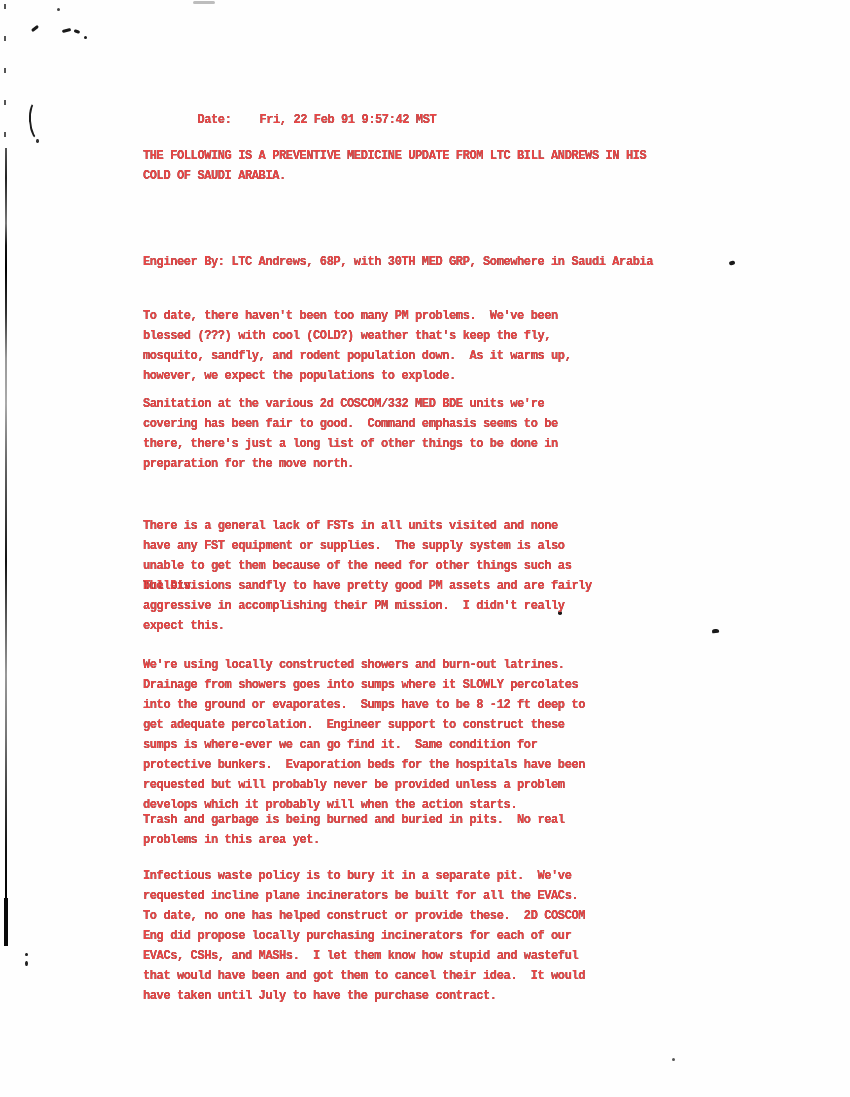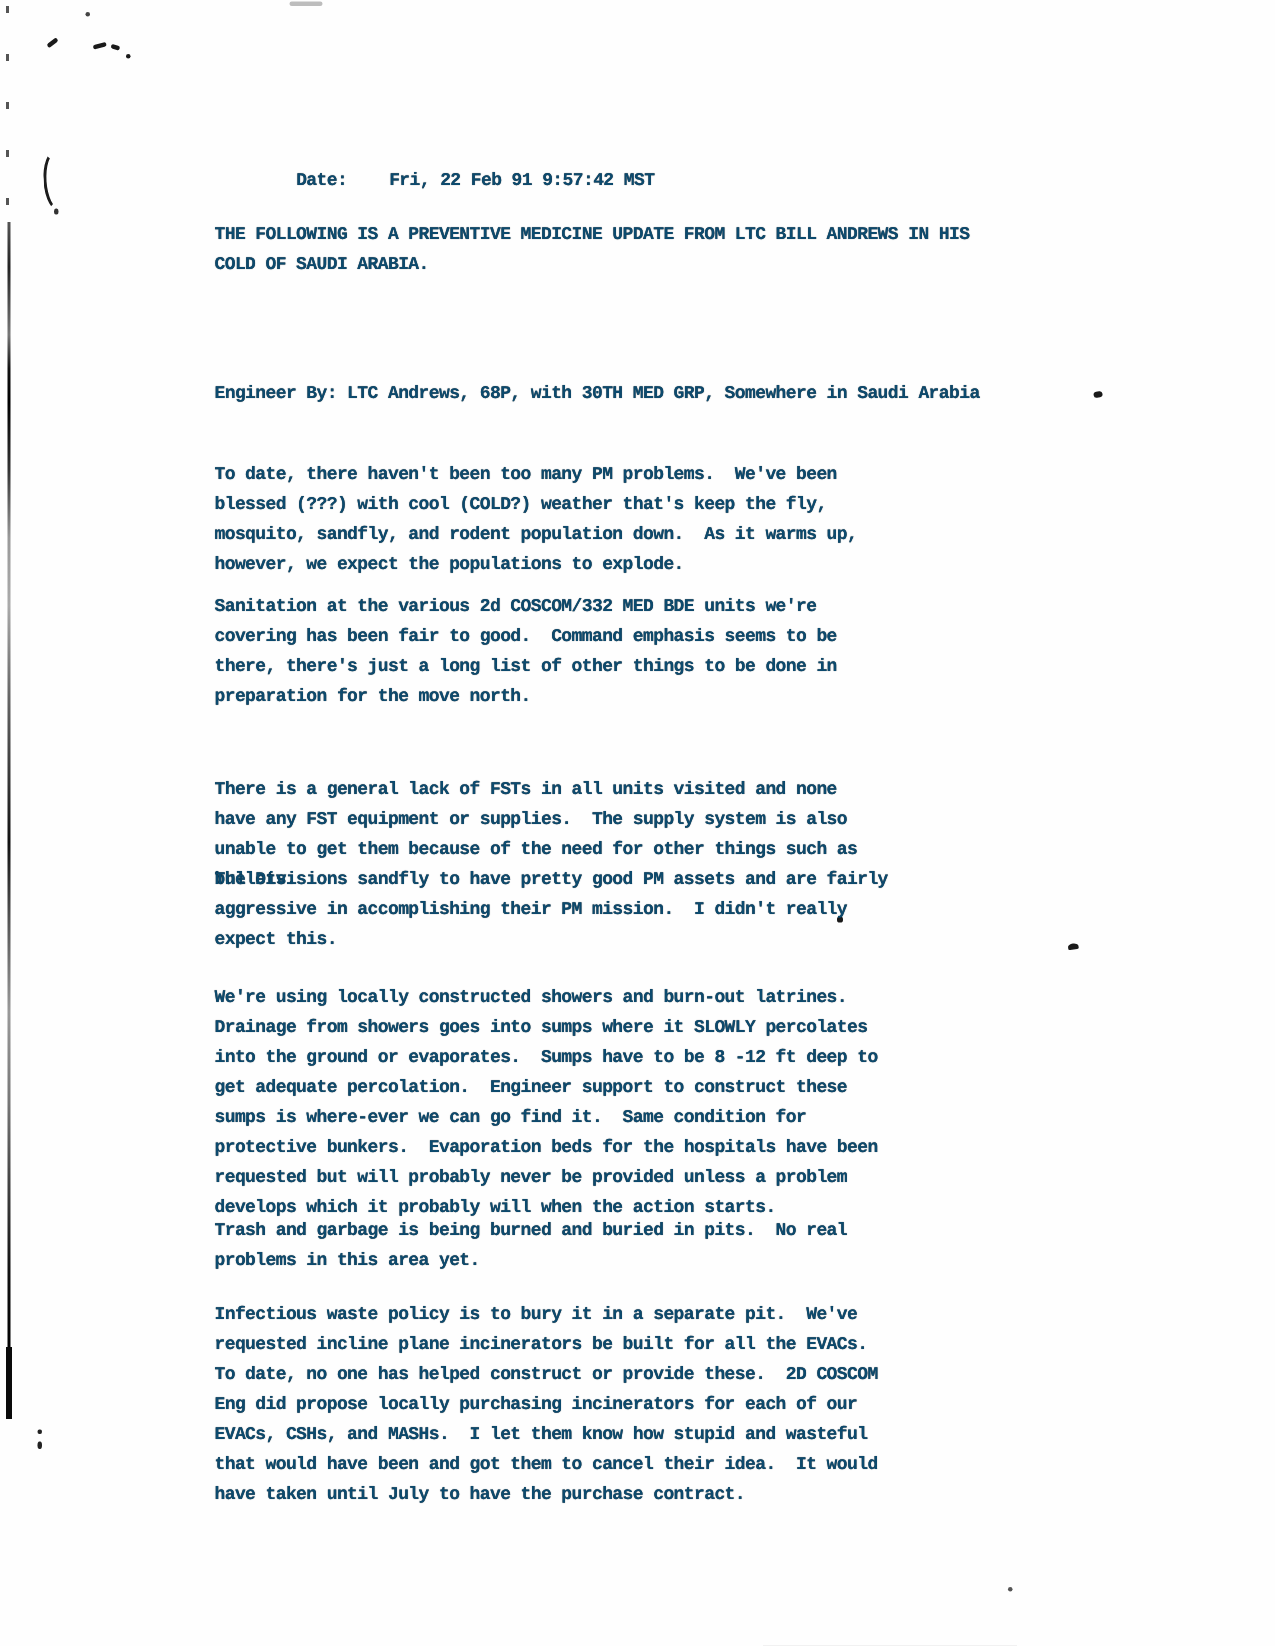--- a/index.html
+++ b/index.html
@@ -4,21 +4,21 @@
 <style>
   html, body { margin: 0; padding: 0; background: #e8e8e8; }
   .page {
     position: relative;
     width: 850px;
     height: 1097px;
     margin: 0 auto;
     background: #fefefe;
     overflow: hidden;
     font-family: "Liberation Mono", "DejaVu Sans Mono", monospace;
-    color: #0c4a6e;
+    color: #ef4444;
   }
   .block {
     position: absolute;
     left: 143px;
     margin: 0;
     font-size: 12px;
     font-weight: 700;
     line-height: 20px;
     letter-spacing: -0.4px;
     white-space: pre;

